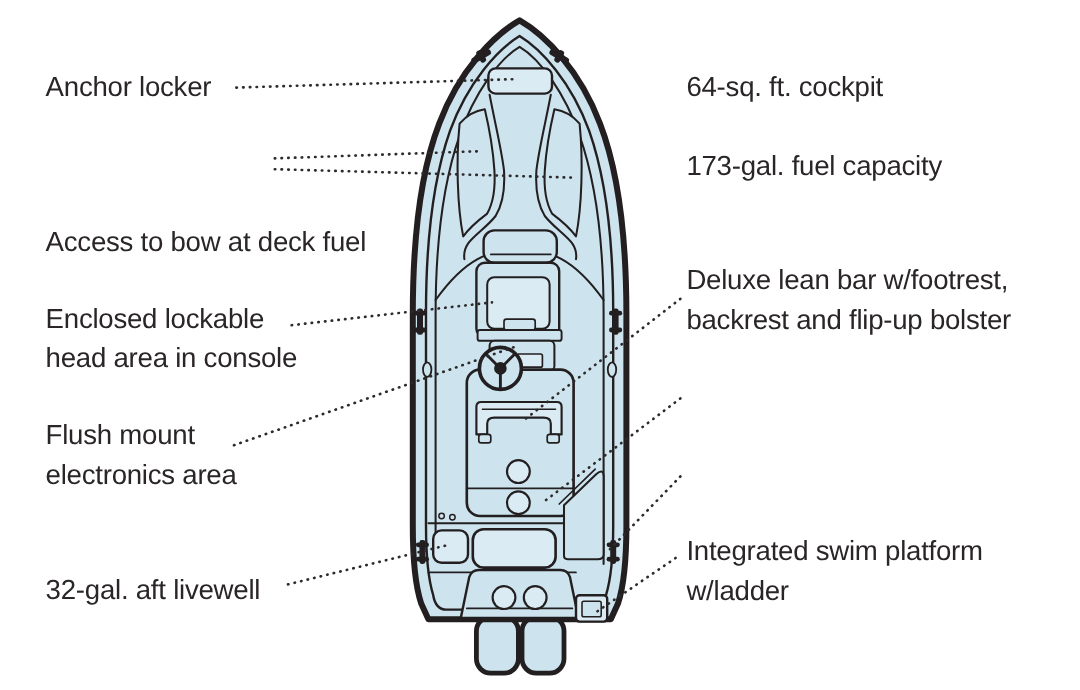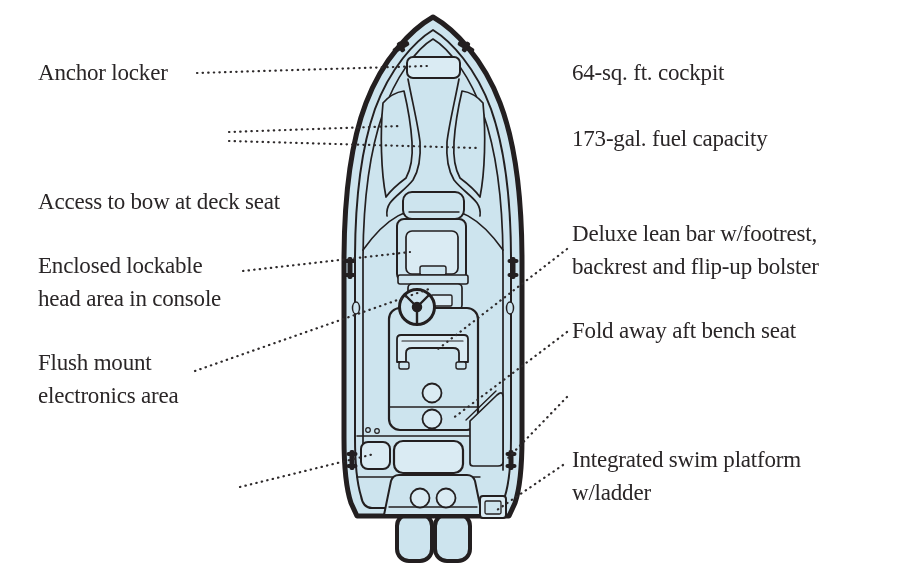--- a/index.html
+++ b/index.html
@@ -1,18 +1,18 @@
 <!DOCTYPE html>
 <html><head>
 <meta charset="utf-8">
 <style>
   html,body{margin:0;padding:0;background:#ffffff;}
   .stage{
     position:relative;width:900px;height:575px;background:#ffffff;overflow:hidden;
-    font-family:Liberation Serif, serif;
+    font-family:Liberation Sans, sans-serif;
   }
   .diagram-svg{position:absolute;left:0;top:0;}
   .label{
     position:absolute;
     font-size:23px;
     line-height:33px;
     letter-spacing:-0.2px;
     color:#2a2627;
     white-space:pre-line;
   }
@@ -148,27 +148,27 @@
       <path d="M 195,371 L 429,289"></path>
       <path d="M 240,487 L 374,454"></path>
       <path d="M 567,249 L 438,349"></path>
       <path d="M 567,332 L 452,419"></path>
       <path d="M 567,397 L 508,458"></path>
       <path d="M 563,465 L 497,510"></path>
     </g>
   </svg>
 
   <div class="label" style="left:38px;top:56px">Anchor locker</div>
-  <div class="label" style="left:38px;top:185px">Access to bow at deck seat</div>
+  <div class="label" style="left:38px;top:185px">Access to bow at deck fuel</div>
   <div class="label" style="left:38px;top:346px">Flush mount
 electronics area</div>
   <div class="label" style="left:38px;top:249px">Enclosed lockable
 head area in console</div>
+  <div class="label" style="left:38px;top:475px">32-gal. aft livewell</div>
 
   <div class="label" style="left:572px;top:56px">64-sq. ft. cockpit</div>
   <div class="label" style="left:572px;top:122px">173-gal. fuel capacity</div>
   <div class="label" style="left:572px;top:217px">Deluxe lean bar w/footrest,
 backrest and flip-up bolster</div>
-  <div class="label" style="left:572px;top:314px">Fold away aft bench seat</div>
   <div class="label" style="left:572px;top:443px">Integrated swim platform
 w/ladder</div>
 
 </div>
 
 </body></html>

